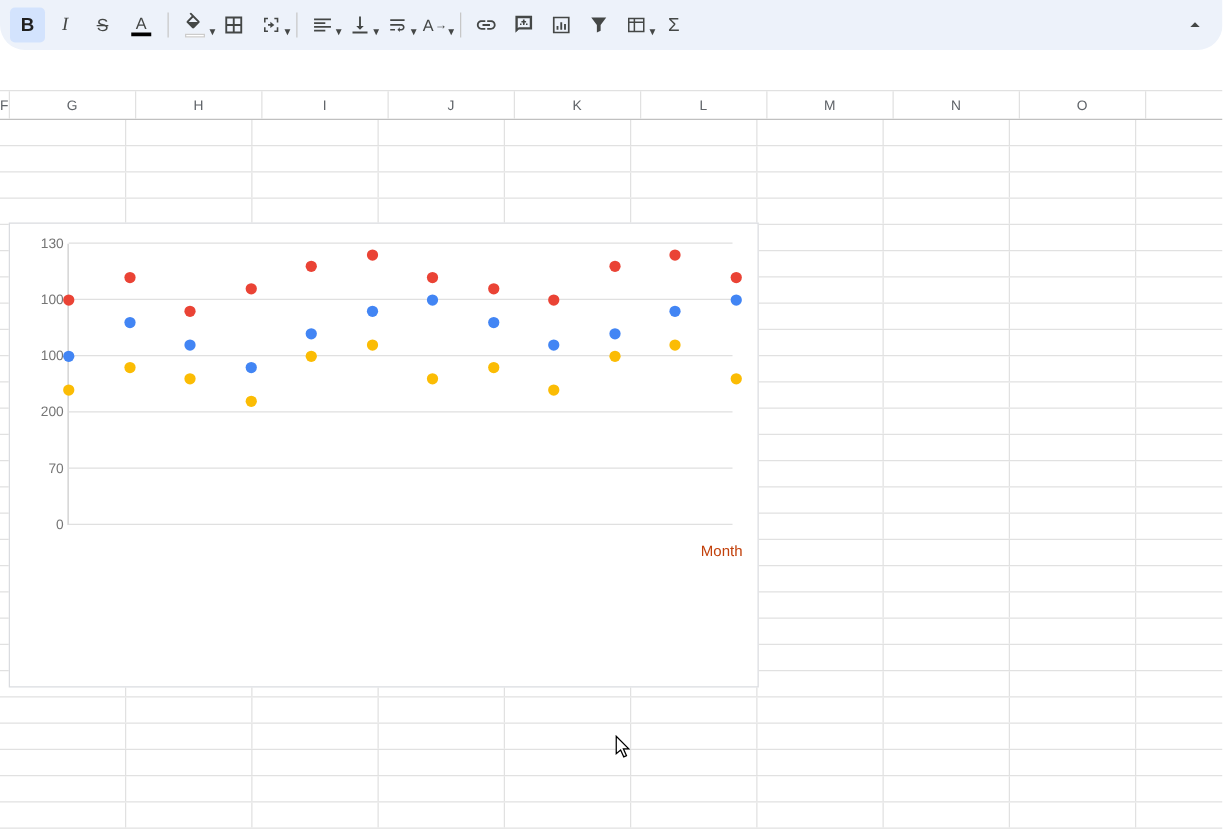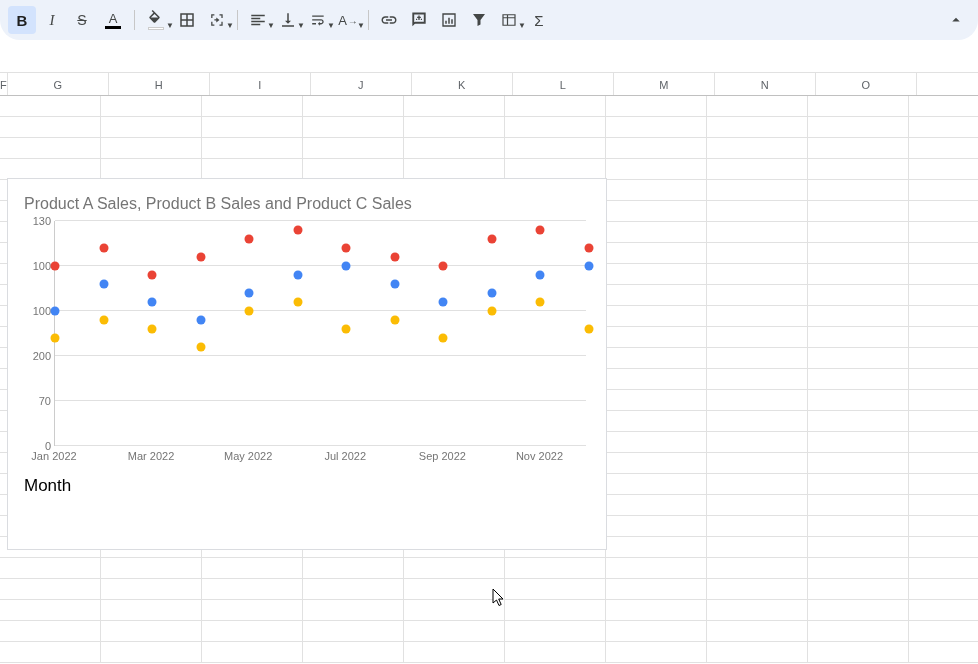--- a/index.html
+++ b/index.html
@@ -167,23 +167,23 @@
   }
   .x-tick {
     position: absolute;
     font-size: 11px;
     color: #757575;
     transform: translateX(-50%);
     white-space: nowrap;
     top: 4px;
   }
   .x-label {
-    text-align: left;
-    font-size: 17px;
-    color: #000000;
+    text-align: right;
+    font-size: 12px;
+    color: #c2410c;
     margin-top: 14px;
   }
   .cursor {
     position: absolute;
     width: 14px;
     height: 20px;
     z-index: 100;
     pointer-events: none;
   }
 </style>
@@ -626,21 +626,20 @@
         <div class="cell"></div>
         <div class="cell"></div>
         <div class="cell"></div>
         <div class="cell"></div>
         <div class="cell"></div>
       </div>
     </div>
 </div>
 
 <div class="chart-container">
-  <div class="chart-title">Product A Sales, Product B Sales and Product C Sales</div>
   <div class="plot" id="plot">
       <div class="grid-line" style="bottom: 0px;"></div>
       <div class="y-tick" style="bottom: 0px; transform: translateY(50%);">0</div>
       <div class="grid-line" style="bottom: 45px;"></div>
       <div class="y-tick" style="bottom: 45px; transform: translateY(50%);">70</div>
       <div class="grid-line" style="bottom: 90px;"></div>
       <div class="y-tick" style="bottom: 90px; transform: translateY(50%);">200</div>
       <div class="grid-line" style="bottom: 135px;"></div>
       <div class="y-tick" style="bottom: 135px; transform: translateY(50%);">100</div>
       <div class="grid-line" style="bottom: 180px;"></div>
@@ -677,26 +676,18 @@
       <div class="point" style="left: 145.636px; bottom: 99px; background: rgb(251, 188, 4);"></div>
       <div class="point" style="left: 194.182px; bottom: 135px; background: rgb(251, 188, 4);"></div>
       <div class="point" style="left: 242.727px; bottom: 144px; background: rgb(251, 188, 4);"></div>
       <div class="point" style="left: 291.273px; bottom: 117px; background: rgb(251, 188, 4);"></div>
       <div class="point" style="left: 339.818px; bottom: 126px; background: rgb(251, 188, 4);"></div>
       <div class="point" style="left: 388.364px; bottom: 108px; background: rgb(251, 188, 4);"></div>
       <div class="point" style="left: 436.909px; bottom: 135px; background: rgb(251, 188, 4);"></div>
       <div class="point" style="left: 485.455px; bottom: 144px; background: rgb(251, 188, 4);"></div>
       <div class="point" style="left: 534px; bottom: 117px; background: rgb(251, 188, 4);"></div>
     </div>
-  <div class="x-ticks" id="xticks">
-      <div class="x-tick" style="left: 0px;">Jan 2022</div>
-      <div class="x-tick" style="left: 97.0909px;">Mar 2022</div>
-      <div class="x-tick" style="left: 194.182px;">May 2022</div>
-      <div class="x-tick" style="left: 291.273px;">Jul 2022</div>
-      <div class="x-tick" style="left: 388.364px;">Sep 2022</div>
-      <div class="x-tick" style="left: 485.455px;">Nov 2022</div>
-    </div>
   <div class="x-label">Month</div>
 </div>
 
 <svg class="cursor" style="left:492px;top:588px" viewBox="0 0 14 20">
   <path fill="#fff" stroke="#000" stroke-width="1" d="M1 1l0 14 3.5-3 2.5 5.5 2.2-1-2.5-5.5 4.3 0z"></path>
 </svg>
 
 </body></html>

